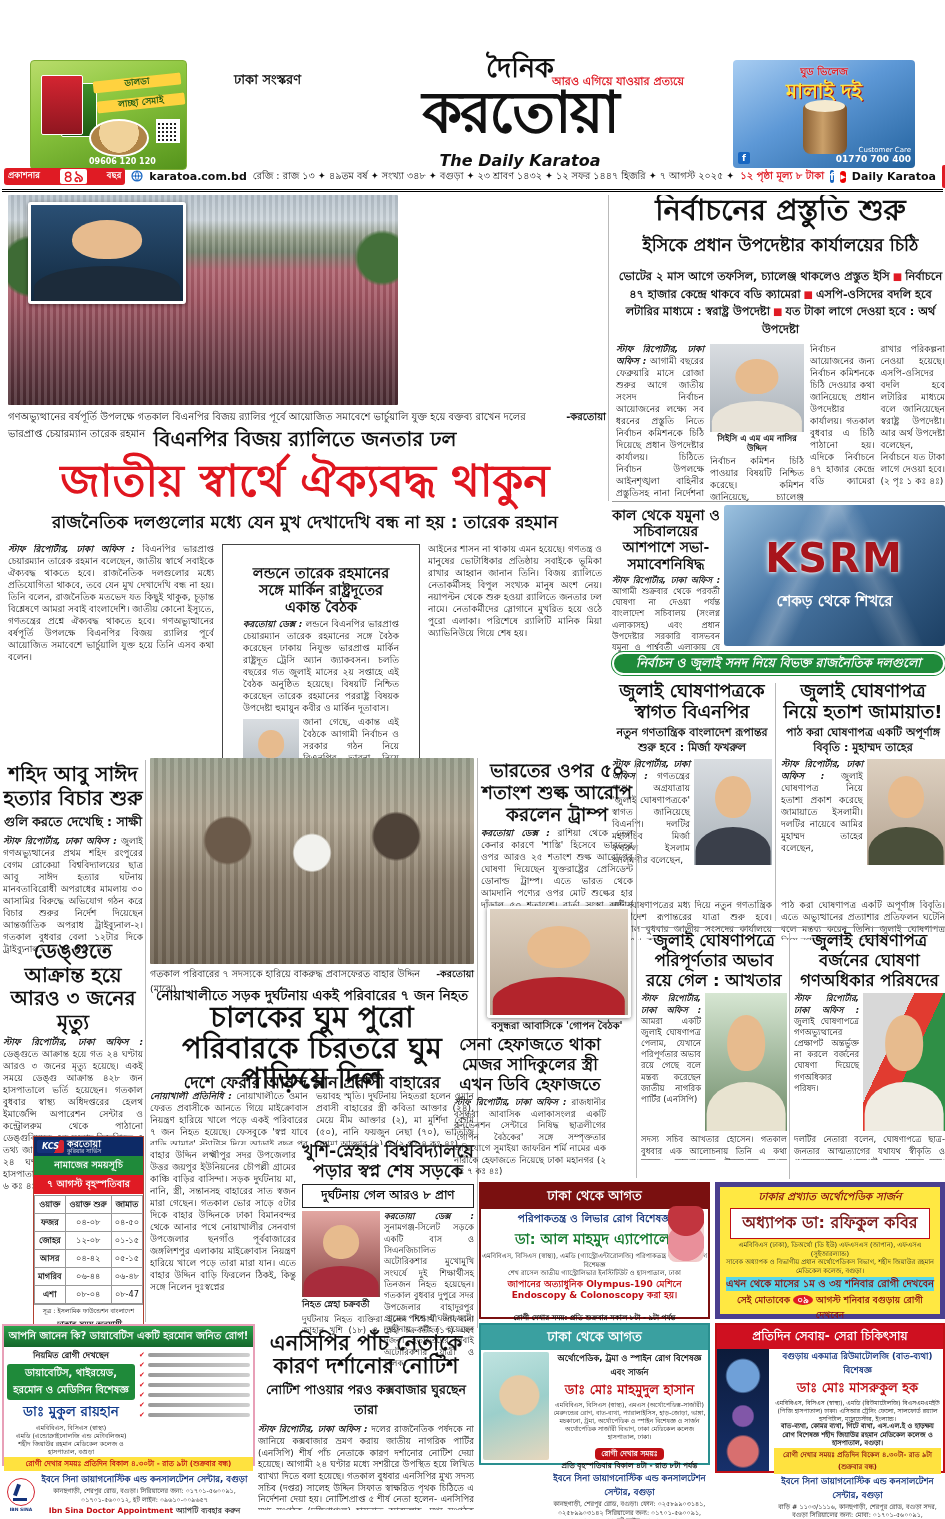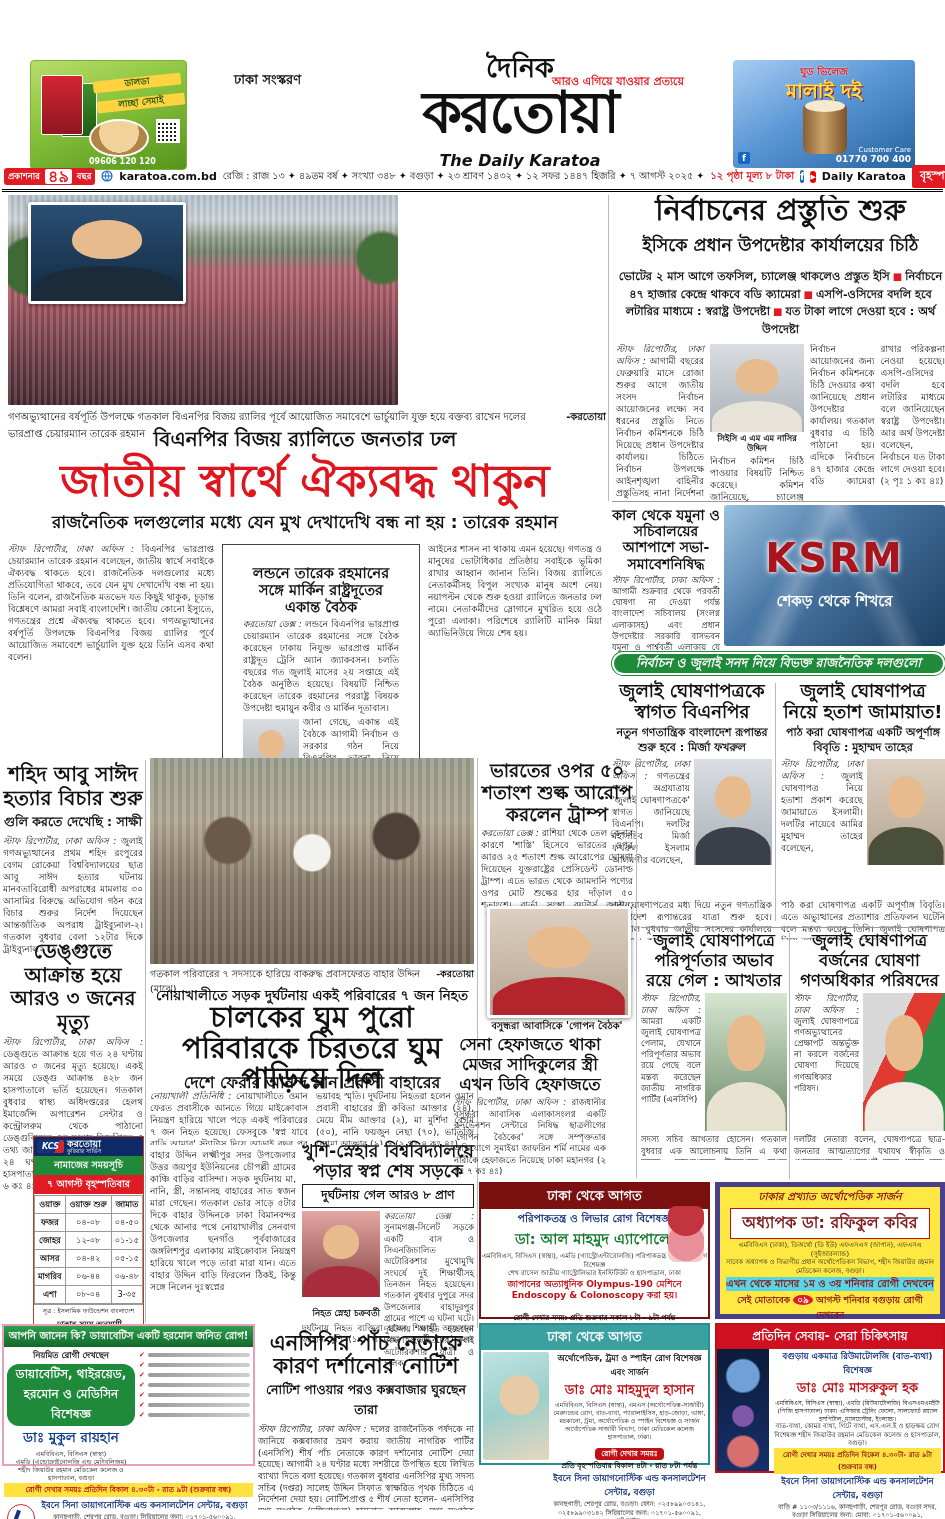--- a/index.html
+++ b/index.html
@@ -2,21 +2,21 @@
 <html><head>
 <meta charset="utf-8">
 <style>
   html,body{margin:0;padding:0;background:#e9e9e9}
   #page{position:relative;width:945px;height:1519px;background:#fff;margin:0 auto;
         font-family:"DejaVu Sans",sans-serif;color:#111;overflow:hidden}
   .abs{position:absolute}
   .ctr{text-align:center}
   .clip{overflow:hidden}
   .jtext{font-size:9px;line-height:1.33;text-align:justify;overflow-wrap:anywhere}
-  .byl{font-weight:400;font-style:italic}
+  .byl{font-weight:700;font-style:italic}
   .vr{position:absolute;border-left:1px solid #b9b9b9}
   .hr{position:absolute;border-top:1px solid #9a9a9a}
   
   #ad-semai{left:30px;top:60px;width:155px;height:108px;border:1px solid #7fae35;border-radius:4px;
     background:linear-gradient(160deg,#b9dc6b 0%,#8cc63f 40%,#55941c 100%);overflow:hidden}
   .sem-pack{position:absolute;left:10px;top:14px;width:40px;height:58px;background:linear-gradient(#d42531,#8f1620);
     border:1px solid #fff;border-radius:2px}
   .sem-pack2{position:absolute;left:30px;top:22px;width:34px;height:52px;background:linear-gradient(#3f8f2a,#1f5c14);
     border:1px solid #fff;border-radius:2px}
   .sem-bowl{position:absolute;left:58px;top:58px;width:56px;height:34px;border-radius:50%;
@@ -43,21 +43,21 @@
   .doi-pot{position:absolute;left:70px;top:44px;width:44px;height:50px;border-radius:5px 5px 8px 8px;
     background:linear-gradient(90deg,#8a5f33,#caa06a 45%,#7c5229)}
   .doi-pot::before{content:"";position:absolute;left:2px;top:-4px;width:40px;height:12px;border-radius:50%;background:#f5ead0}
   .doi-cc{position:absolute;right:4px;bottom:3px;color:#fff;font-size:7px;text-align:right;line-height:1.2}
   .doi-cc b{font-size:9px}
   .doi-fb{position:absolute;left:5px;bottom:4px;width:12px;height:12px;background:#1766c2;color:#fff;border-radius:2px;
     font-size:9px;font-weight:700;text-align:center;line-height:12px}
   .doi-fb::before{content:"f"}
   
   #infobar{left:4px;top:166px;width:937px;height:21px;display:flex;align-items:center;gap:6px;white-space:nowrap}
-  .pubbadge{display:inline-flex;align-items:center;background:#e01b24;border-radius:3px;padding:1px 2px;gap:3px}
+  .pubbadge{display:inline-flex;align-items:flex-start;background:#e01b24;border-radius:3px;padding:1px 2px;gap:18px}
   .pb1,.pb3{color:#fff;font-size:8.5px;font-weight:700;padding:0 2px}
   .pb2{background:#fff;color:#e01b24;font-size:16px;font-weight:900;line-height:15px;padding:0 3px;border-radius:2px}
   .site{font-size:11px;font-weight:800}
   .details{font-size:9.6px}
   .price{font-size:10px;font-weight:800;color:#e01b24}
   .fbic{width:13px;height:13px;background:#1766c2;color:#fff;border-radius:2px;font-size:10px;font-weight:700;
     text-align:center;line-height:13px;display:inline-block}
   .fbic::before{content:"f"}
   .ytic{width:17px;height:12px;background:#e00;color:#fff;border-radius:3px;font-size:7px;text-align:center;
     line-height:12px;display:inline-block}
@@ -165,21 +165,21 @@
   #dr-h1{left:150px;top:1002px;width:324px;font-size:29px;font-weight:900;line-height:1.06}
   #dr-deck{left:150px;top:1070px;width:324px;font-size:16px;font-weight:800}
   #dr-body{left:150px;top:1091px;width:324px;height:54px;display:flex;gap:8px;overflow:hidden}
   #dr-body .jtext{flex:1}
   #dr-cont{left:150px;top:1150px;width:146px;height:172px;overflow:hidden}
   #sneha{left:302px;top:1142px;width:172px}
   #sneha .h2{font-size:17.5px;font-weight:800;line-height:1.12}
   #sneha .boxhead{border:1.5px solid #222;font-size:12px;font-weight:800;text-align:center;padding:1px 2px;margin:3px 0}
   #sneha .row{display:flex;gap:4px}
   #sneha .pcol{width:78px;flex:none}
-  #sneha .pcap{font-size:8.8px;font-weight:700;text-align:right;margin-top:9px}
+  #sneha .pcap{font-size:8.8px;font-weight:700;text-align:left;margin-top:0}
   #sneha .row .jtext{flex:1;height:100px;font-size:8.5px}
   #sneha .tail{margin-top:2px;height:22px;overflow:hidden;font-size:8.5px}
   #ncp{left:258px;top:1332px;width:216px}
   #ncp .h2{font-size:21px;font-weight:800;line-height:1.1}
   #ncp .deck{font-size:12.5px;font-weight:800;text-align:center;margin:3px 0}
   #ncp .jtext{height:86px;overflow:hidden;font-size:8.8px}
   
   #trump{left:481px;top:760px;width:152px}
   #trump .h2{font-size:18.5px;font-weight:800;line-height:1.18}
   #trump .jtext{height:86px;overflow:hidden}
@@ -196,21 +196,21 @@
   #akhtar{left:641px;top:931px;width:146px}
   #gono{left:794px;top:931px;width:151px}
   
   .ad{position:absolute;box-sizing:border-box;background:#fff}
   .adhead{color:#fff;font-weight:800;text-align:center}
   #ad-mukul{left:2px;top:1324px;width:253px;height:142px;border:2px solid #e8a0b8}
   #ad-mukul .adhead{background:linear-gradient(#2ba14b,#15672c);font-size:10px;padding:2px 0}
   .mk-row{display:flex;gap:4px;padding:2px 3px}
   .mk-left{width:128px;text-align:center}
   .mk-see{font-size:8.3px;font-weight:800}
-  .mk-spec{background:#1f8a3a;color:#fff;font-size:12px;font-weight:700;border-radius:12px;padding:1px 2px;margin:1px 0}
+  .mk-spec{background:#1f8a3a;color:#fff;font-size:10px;font-weight:700;border-radius:3px;padding:1px 2px;margin:1px 0}
   .mk-name{font-size:13.5px;font-weight:900;color:#123c8c}
   .mk-cred{font-size:6.3px;line-height:1.25}
   .mk-right{flex:1}
   .chk{display:flex;align-items:center;gap:3px;margin:2px 0}
   .chk .tick{color:#e01b24;font-size:7px;font-weight:900}
   .chk .tick::before{content:"\2714"}
   .chk .bar{height:4px;flex:1;background:linear-gradient(90deg,#9a9a9a,#cfcfcf);border-radius:2px}
   .mk-time{background:#ffe23f;color:#c01015;font-size:7.3px;font-weight:800;text-align:center;padding:1px 2px}
   .mk-foot{display:flex;gap:4px;align-items:center;padding:2px 3px}
   .ibn{width:26px;height:26px;flex:none;border:1px solid #d42531;border-radius:50%;position:relative;background:#fff}
@@ -259,21 +259,21 @@
   .ms-row{display:flex;gap:3px}
   .ms-img{width:52px;flex:none;background:
     radial-gradient(circle at 50% 22%,#6fa0d8 0 16%,transparent 18%),
     radial-gradient(circle at 50% 55%,#8157a8 0 14%,transparent 16%),
     radial-gradient(circle at 50% 84%,#d86f6f 0 14%,transparent 16%),
     linear-gradient(#0c1b3a,#17306b)}
   .ms-main{flex:1;text-align:center;padding:1px 2px}
   .ms-l1{color:#14337a;font-size:8.6px;font-weight:800}
   .ms-name{color:#c01015;font-size:13px;font-weight:900}
   .ms-cred{font-size:6px;line-height:1.3}
-  .ms-spec{font-size:6.6px;font-weight:400;line-height:1.25}
+  .ms-spec{font-size:6.6px;font-weight:700;line-height:1.25}
   .ms-time{background:#ffe23f;color:#8b1212;font-size:6.8px;font-weight:800;padding:1px 0;margin:1px 0}
 </style>
 </head>
 <body>
 
 <div id="page">
 
   <div class="abs" id="ad-semai">
     <div class="sem-pack2"></div>
     <div class="sem-pack"></div>
@@ -464,21 +464,21 @@
             <td>০৫-১৫</td>
           </tr>
       <tr>
             <td>মাগরিব</td>
             <td>০৬-৪৪</td>
             <td>০৬-৪৮</td>
           </tr>
       <tr>
             <td>এশা</td>
             <td>০৮-০৪</td>
-            <td>3-৩৫</td>
+            <td>০৮-47</td>
           </tr>
     </tbody>
       </table>
     <div class="pr-src">সূত্র : ইসলামিক ফাউন্ডেশন বাংলাদেশ</div>
     <div class="pr-note">ঢাকার সময় অনুযায়ী</div>
   </div>
 
   <div class="ph ph-family" style="left:150px;top:758px;width:324px;height:206px"></div>
   <div class="abs capline" style="left:150px;top:967px;width:324px;font-size:9.5px">
     <span>গতকাল পরিবারের ৭ সদস্যকে হারিয়ে বাকরুদ্ধ প্রবাসফেরত বাহার উদ্দিন (মাঝে)</span>

